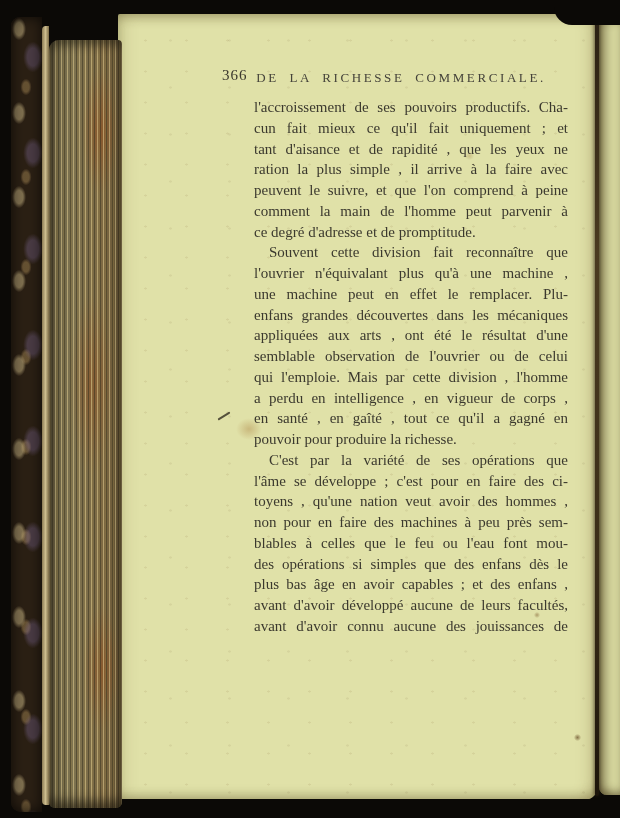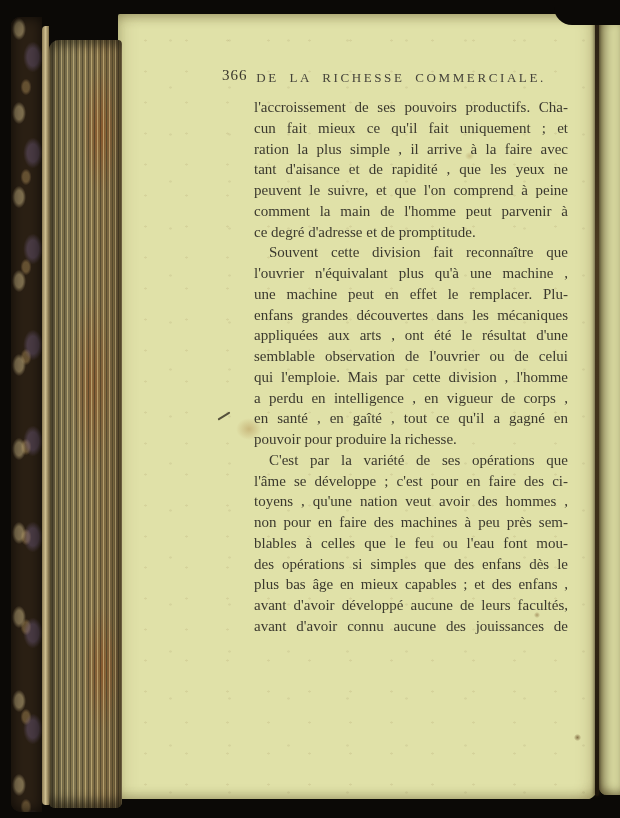--- a/index.html
+++ b/index.html
@@ -119,42 +119,42 @@
 <div class="photo">
 
   <div class="page">
     <div class="header">
       <span class="pagenum">366</span>
       <span class="running-title">DE LA RICHESSE COMMERCIALE.</span>
     </div>
     <div class="body">
         <div class="line">l'accroissement de ses pouvoirs productifs. Cha-</div>
         <div class="line">cun fait mieux ce qu'il fait uniquement ; et</div>
+        <div class="line">tant d'aisance et de rapidité , que les yeux ne</div>
         <div class="line">ration la plus simple , il arrive à la faire avec</div>
-        <div class="line">tant d'aisance et de rapidité , que les yeux ne</div>
         <div class="line">peuvent le suivre, et que l'on comprend à peine</div>
         <div class="line">comment la main de l'homme peut parvenir à</div>
         <div class="line flush">ce degré d'adresse et de promptitude.</div>
         <div class="line indent">Souvent cette division fait reconnaître que</div>
         <div class="line">l'ouvrier n'équivalant plus qu'à une machine ,</div>
         <div class="line">une machine peut en effet le remplacer. Plu-</div>
         <div class="line">enfans grandes découvertes dans les mécaniques</div>
         <div class="line">appliquées aux arts , ont été le résultat d'une</div>
         <div class="line">semblable observation de l'ouvrier ou de celui</div>
         <div class="line">qui l'emploie. Mais par cette division , l'homme</div>
         <div class="line">a perdu en intelligence , en vigueur de corps ,</div>
         <div class="line">en santé , en gaîté , tout ce qu'il a gagné en</div>
         <div class="line flush">pouvoir pour produire la richesse.</div>
         <div class="line indent">C'est par la variété de ses opérations que</div>
         <div class="line">l'âme se développe ; c'est pour en faire des ci-</div>
         <div class="line">toyens , qu'une nation veut avoir des hommes ,</div>
         <div class="line">non pour en faire des machines à peu près sem-</div>
         <div class="line">blables à celles que le feu ou l'eau font mou-</div>
         <div class="line">des opérations si simples que des enfans dès le</div>
-        <div class="line">plus bas âge en mieux capables ; et des enfans ,</div>
+        <div class="line">plus bas âge en avoir capables ; et des enfans ,</div>
         <div class="line">avant d'avoir développé aucune de leurs facultés,</div>
         <div class="line">avant d'avoir connu aucune des jouissances de</div>
       </div>
 
     <div class="stain s1"></div>
     <div class="stain s2"></div>
     <div class="stain s3"></div>
     <div class="stain s4"></div>
     <div class="ink-mark"></div>
   </div>

